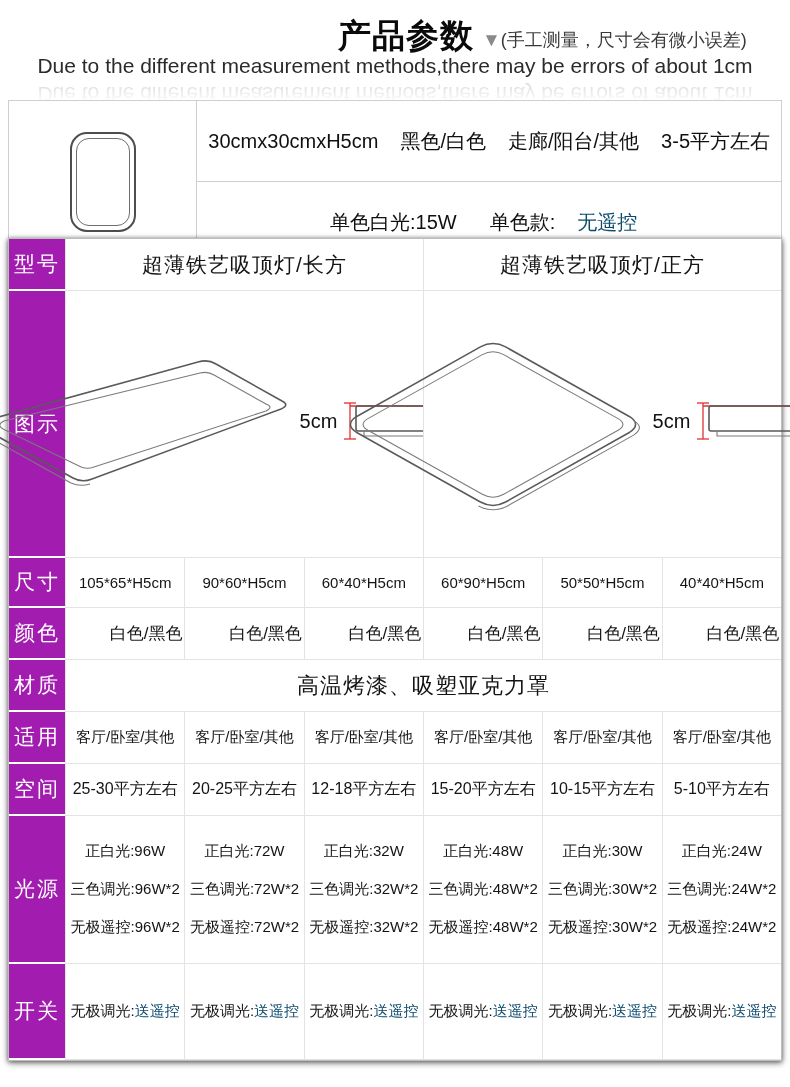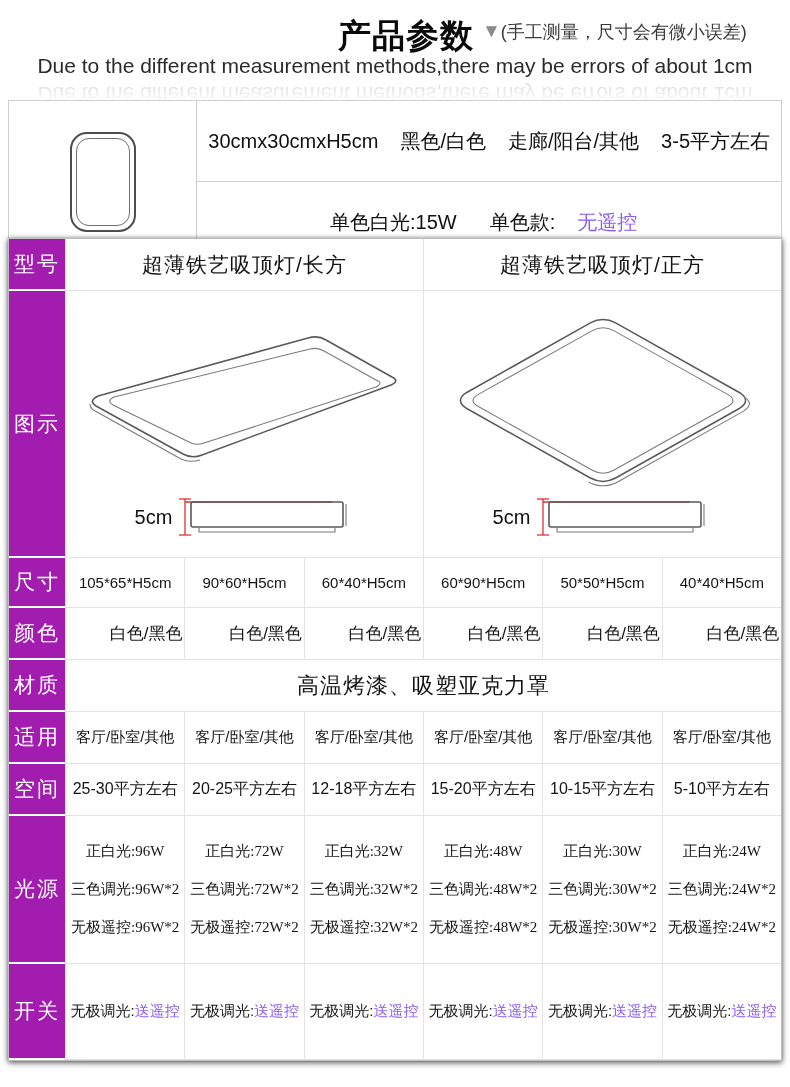--- a/index.html
+++ b/index.html
@@ -2,21 +2,21 @@
 <html><head>
 <meta charset="utf-8">
 <style>
   * { margin:0; padding:0; box-sizing:border-box; }
   html,body { background:#fff; }
   body {
     width:790px; height:1087px; position:relative; overflow:hidden;
     font-family:"Liberation Sans","DejaVu Sans",sans-serif; color:#141414;
   }
   
-  .title-row { position:absolute; top:14px; left:338px; white-space:nowrap; display:flex; }
+  .title-row { position:absolute; top:14px; left:338px; white-space:nowrap; display:flex; align-items:center; }
   .page-title { font-size:33px; font-weight:bold; color:#0a0a0a; letter-spacing:1px; }
   .tri-icon { font-size:19px; color:#8a8a8a; margin-left:8px; margin-top:6px; }
   .measure-note { font-size:18px; color:#3a3a3a; margin-left:0; margin-top:6px; }
   .subtitle-en {
     position:absolute; top:54px; left:0; width:100%; text-align:center;
     font-size:21px; color:#2b2b2b;
   }
   .subtitle-reflection {
     position:absolute; top:82px; left:0; width:100%; text-align:center;
     font-size:21px; color:#777; transform:scaleY(-1); opacity:.25;
@@ -52,25 +52,25 @@
     border-left:1px solid #e3e3e3; border-bottom:1px solid #e3e3e3;
     background:#fff; color:#141414; white-space:nowrap;
   }
   .span3 { grid-column:span 3; } .span6 { grid-column:span 6; }
   .cell-model { font-size:21px; letter-spacing:1px; }
   .cell-size { font-size:15px; }
   .cell-color { font-size:17px;padding-left:42px; }
   .cell-material { font-size:22px; letter-spacing:1px; }
   .cell-apply { font-size:15px; }
   .cell-space { font-size:16px; }
-  .cell-light { font-size:15px; flex-direction:column; justify-content:space-around; padding:16px 0;font-family:Liberation Serif, serif; }
+  .cell-light { font-size:15px; flex-direction:column; justify-content:space-around; padding:16px 0; }
   .cell-switch { font-size:15px; }
-  .red { color:#8b5cf6; }
-  
-  .cell-img { flex-direction:column; padding:12px 0 14px; }
+  .red { color:#0c4a6e; }
+  
+  .cell-img { flex-direction:row; padding:12px 0 14px; }
   .lamp-wrap { flex:1; display:flex; align-items:center; justify-content:center; width:100%; }
   .sideview { display:flex; align-items:center; margin-bottom:4px; }
   .sideview-label { font-size:20px; color:#111; margin-right:2px; }
   svg .ln { fill:none; stroke:#5a5a5a; stroke-width:1.6; stroke-linejoin:round; stroke-linecap:round; }
   svg .ln2 { fill:none; stroke:#7a7a7a; stroke-width:1.1; stroke-linejoin:round; }
   svg .redln { fill:none; stroke:#e03131; stroke-width:1.3; }
 </style>
 </head>
 <body>
 

